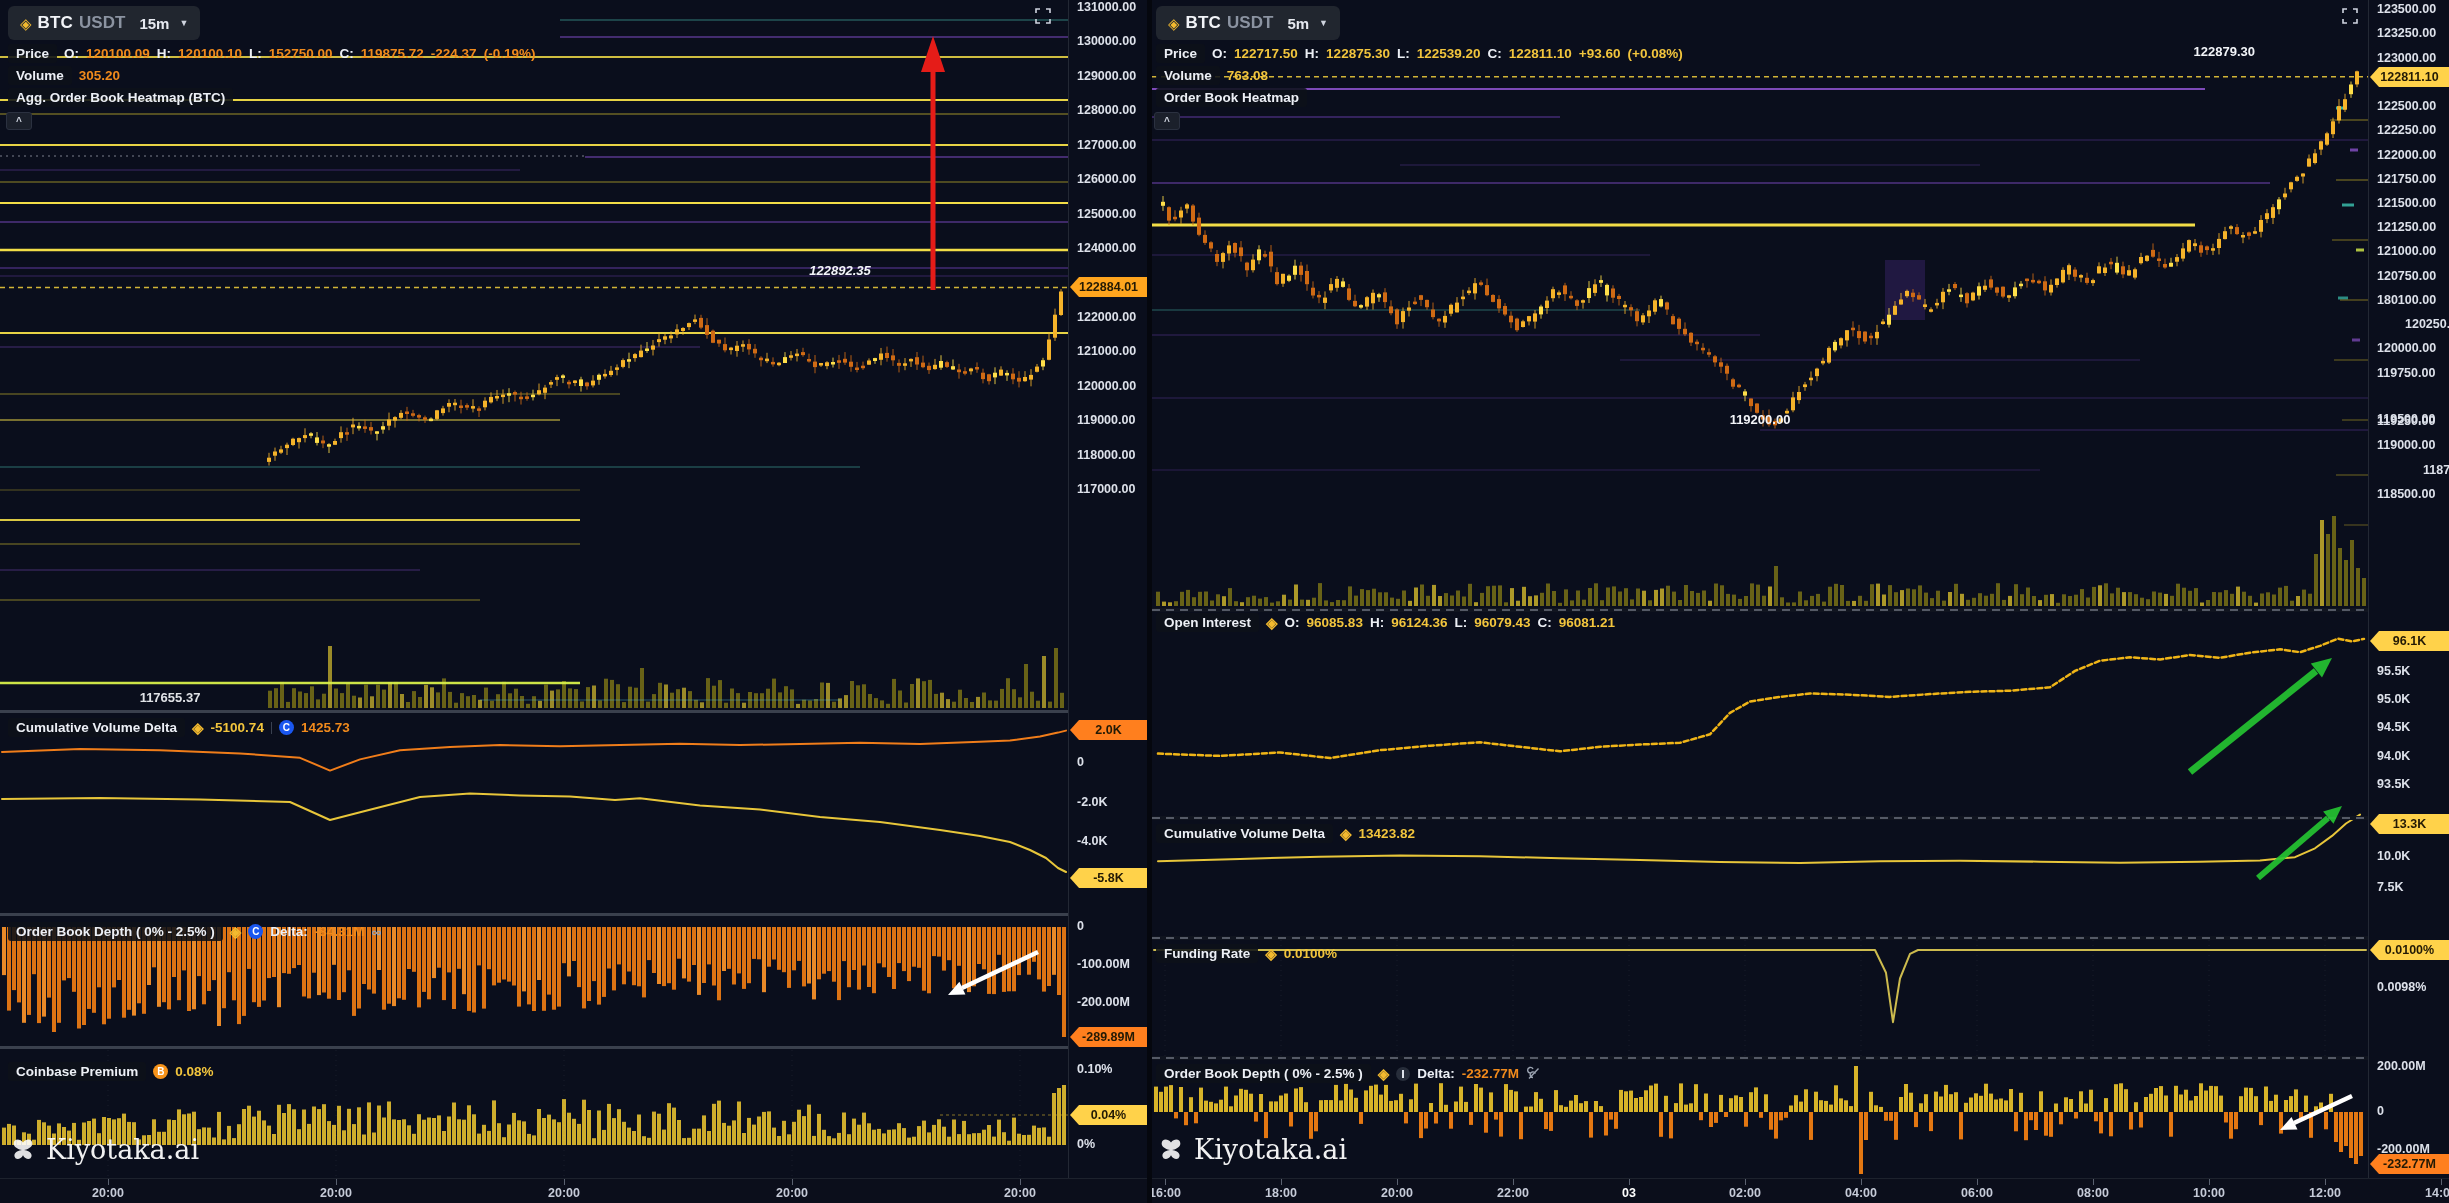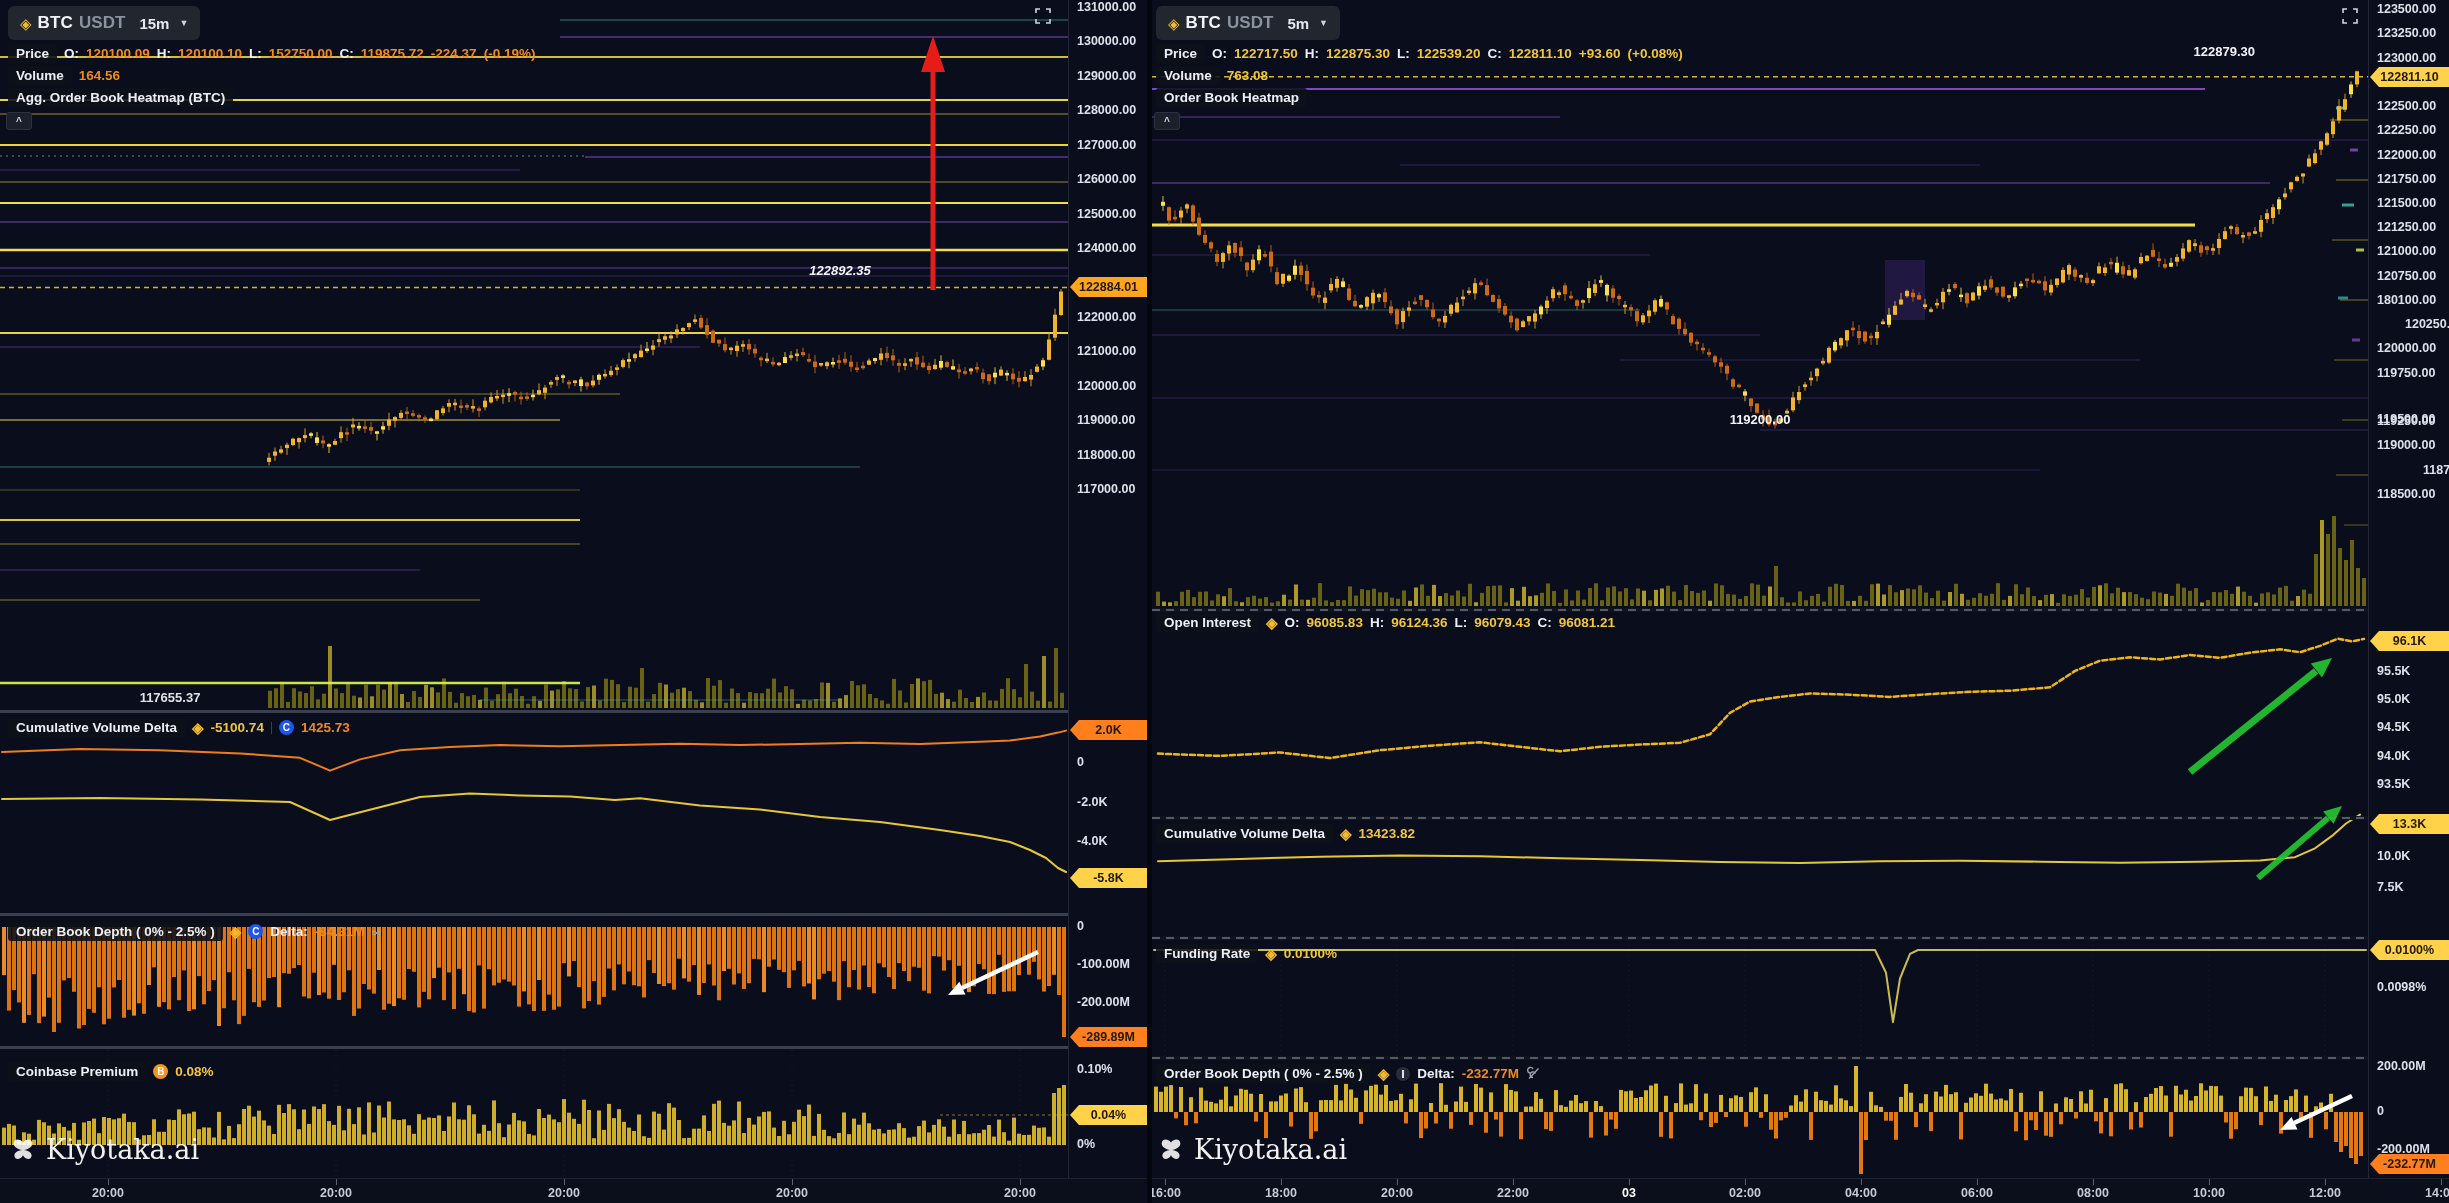--- a/index.html
+++ b/index.html
@@ -1874,21 +1874,21 @@
       <span class="ov">120100.10</span>
     <span class="k">L:</span>
       <span class="ov">152750.00</span>
     <span class="k">C:</span>
       <span class="ov">119875.72</span>
     <span class="ov">-224.37</span>
     <span class="ov">(-0.19%)</span>
   </div>
   <div class="overlay hdrrow" style="left:8px;top:66px;">
     <span class="chip">Volume</span>
-    <span class="ov">164.56</span>
+    <span class="ov">305.20</span>
   </div>
   <div class="overlay hdrrow" style="left:8px;top:88px;">
     <span class="chip">Agg. Order Book Heatmap (BTC)</span>
   </div>
   <div class="overlay colbtn" style="left:6px;top:112px;">
     <span>^</span>
   </div>
   <svg class="overlay fsbtn" style="left:1035px;top:8px;" width="16" height="16">
     <path d="M1 5V1h4 M11 1h4v4 M15 11v4h-4 M5 15H1v-4" stroke="#cfd4df" stroke-width="1.6" fill="none"></path>
   </svg>

